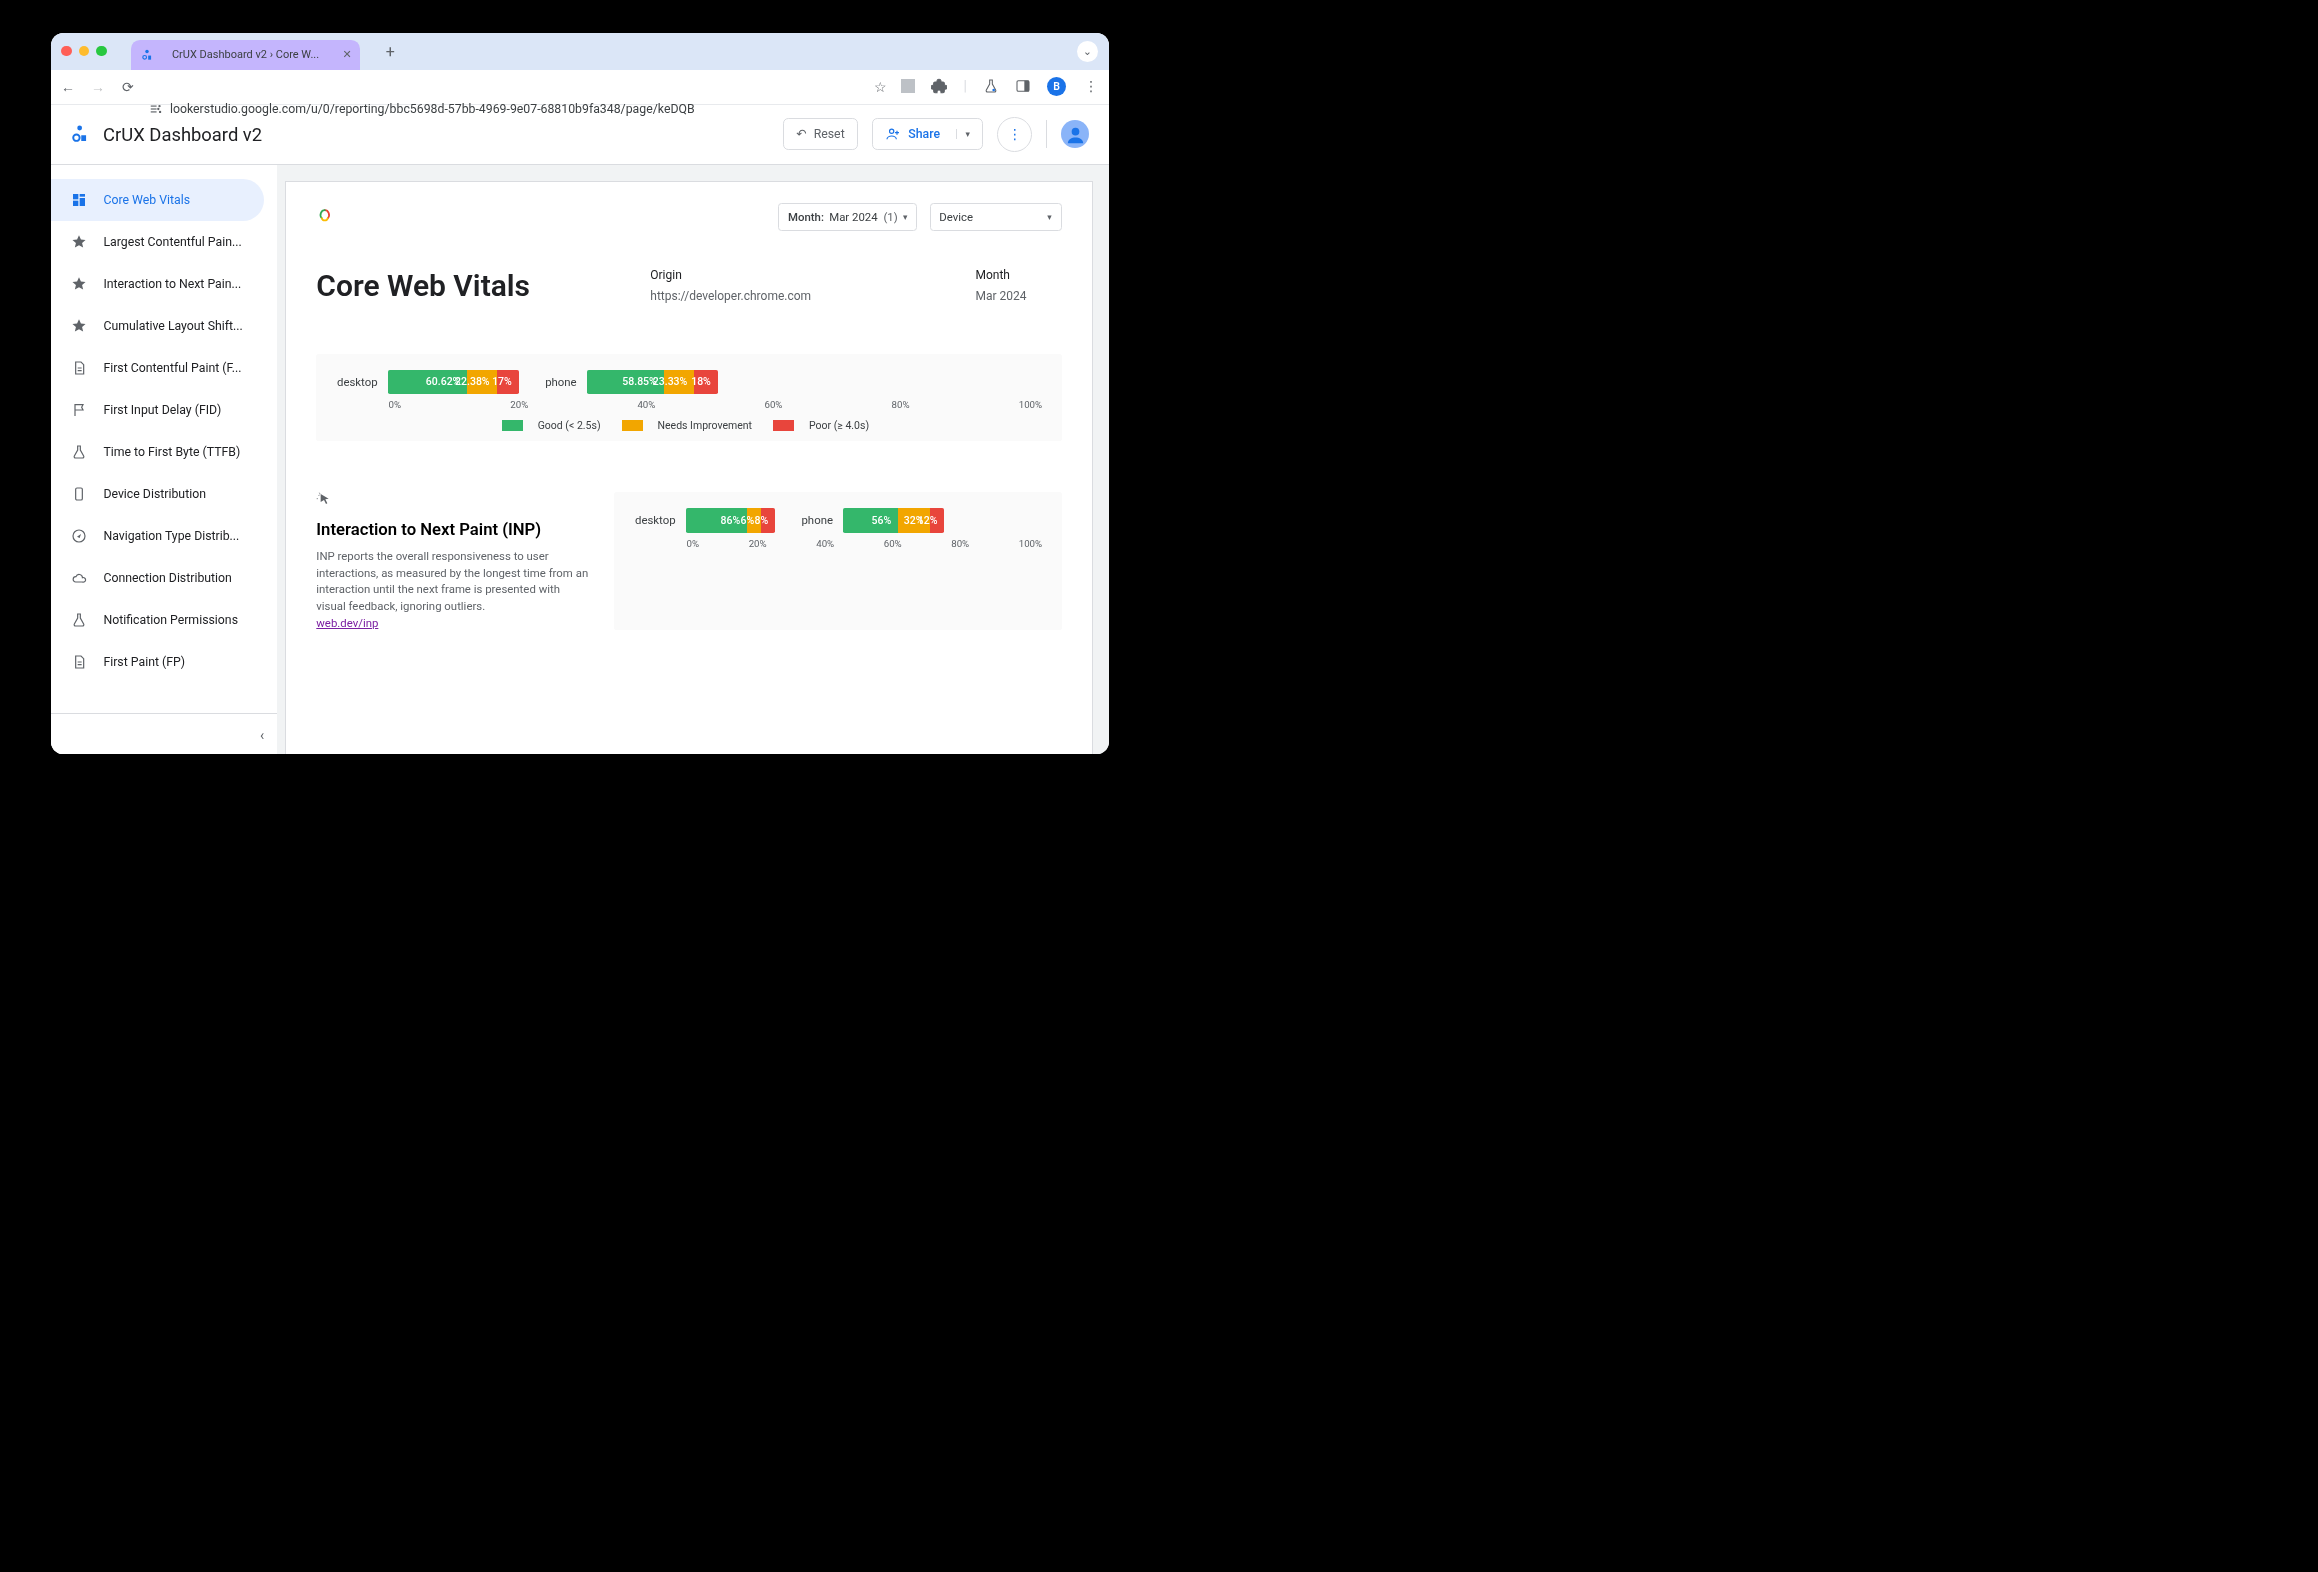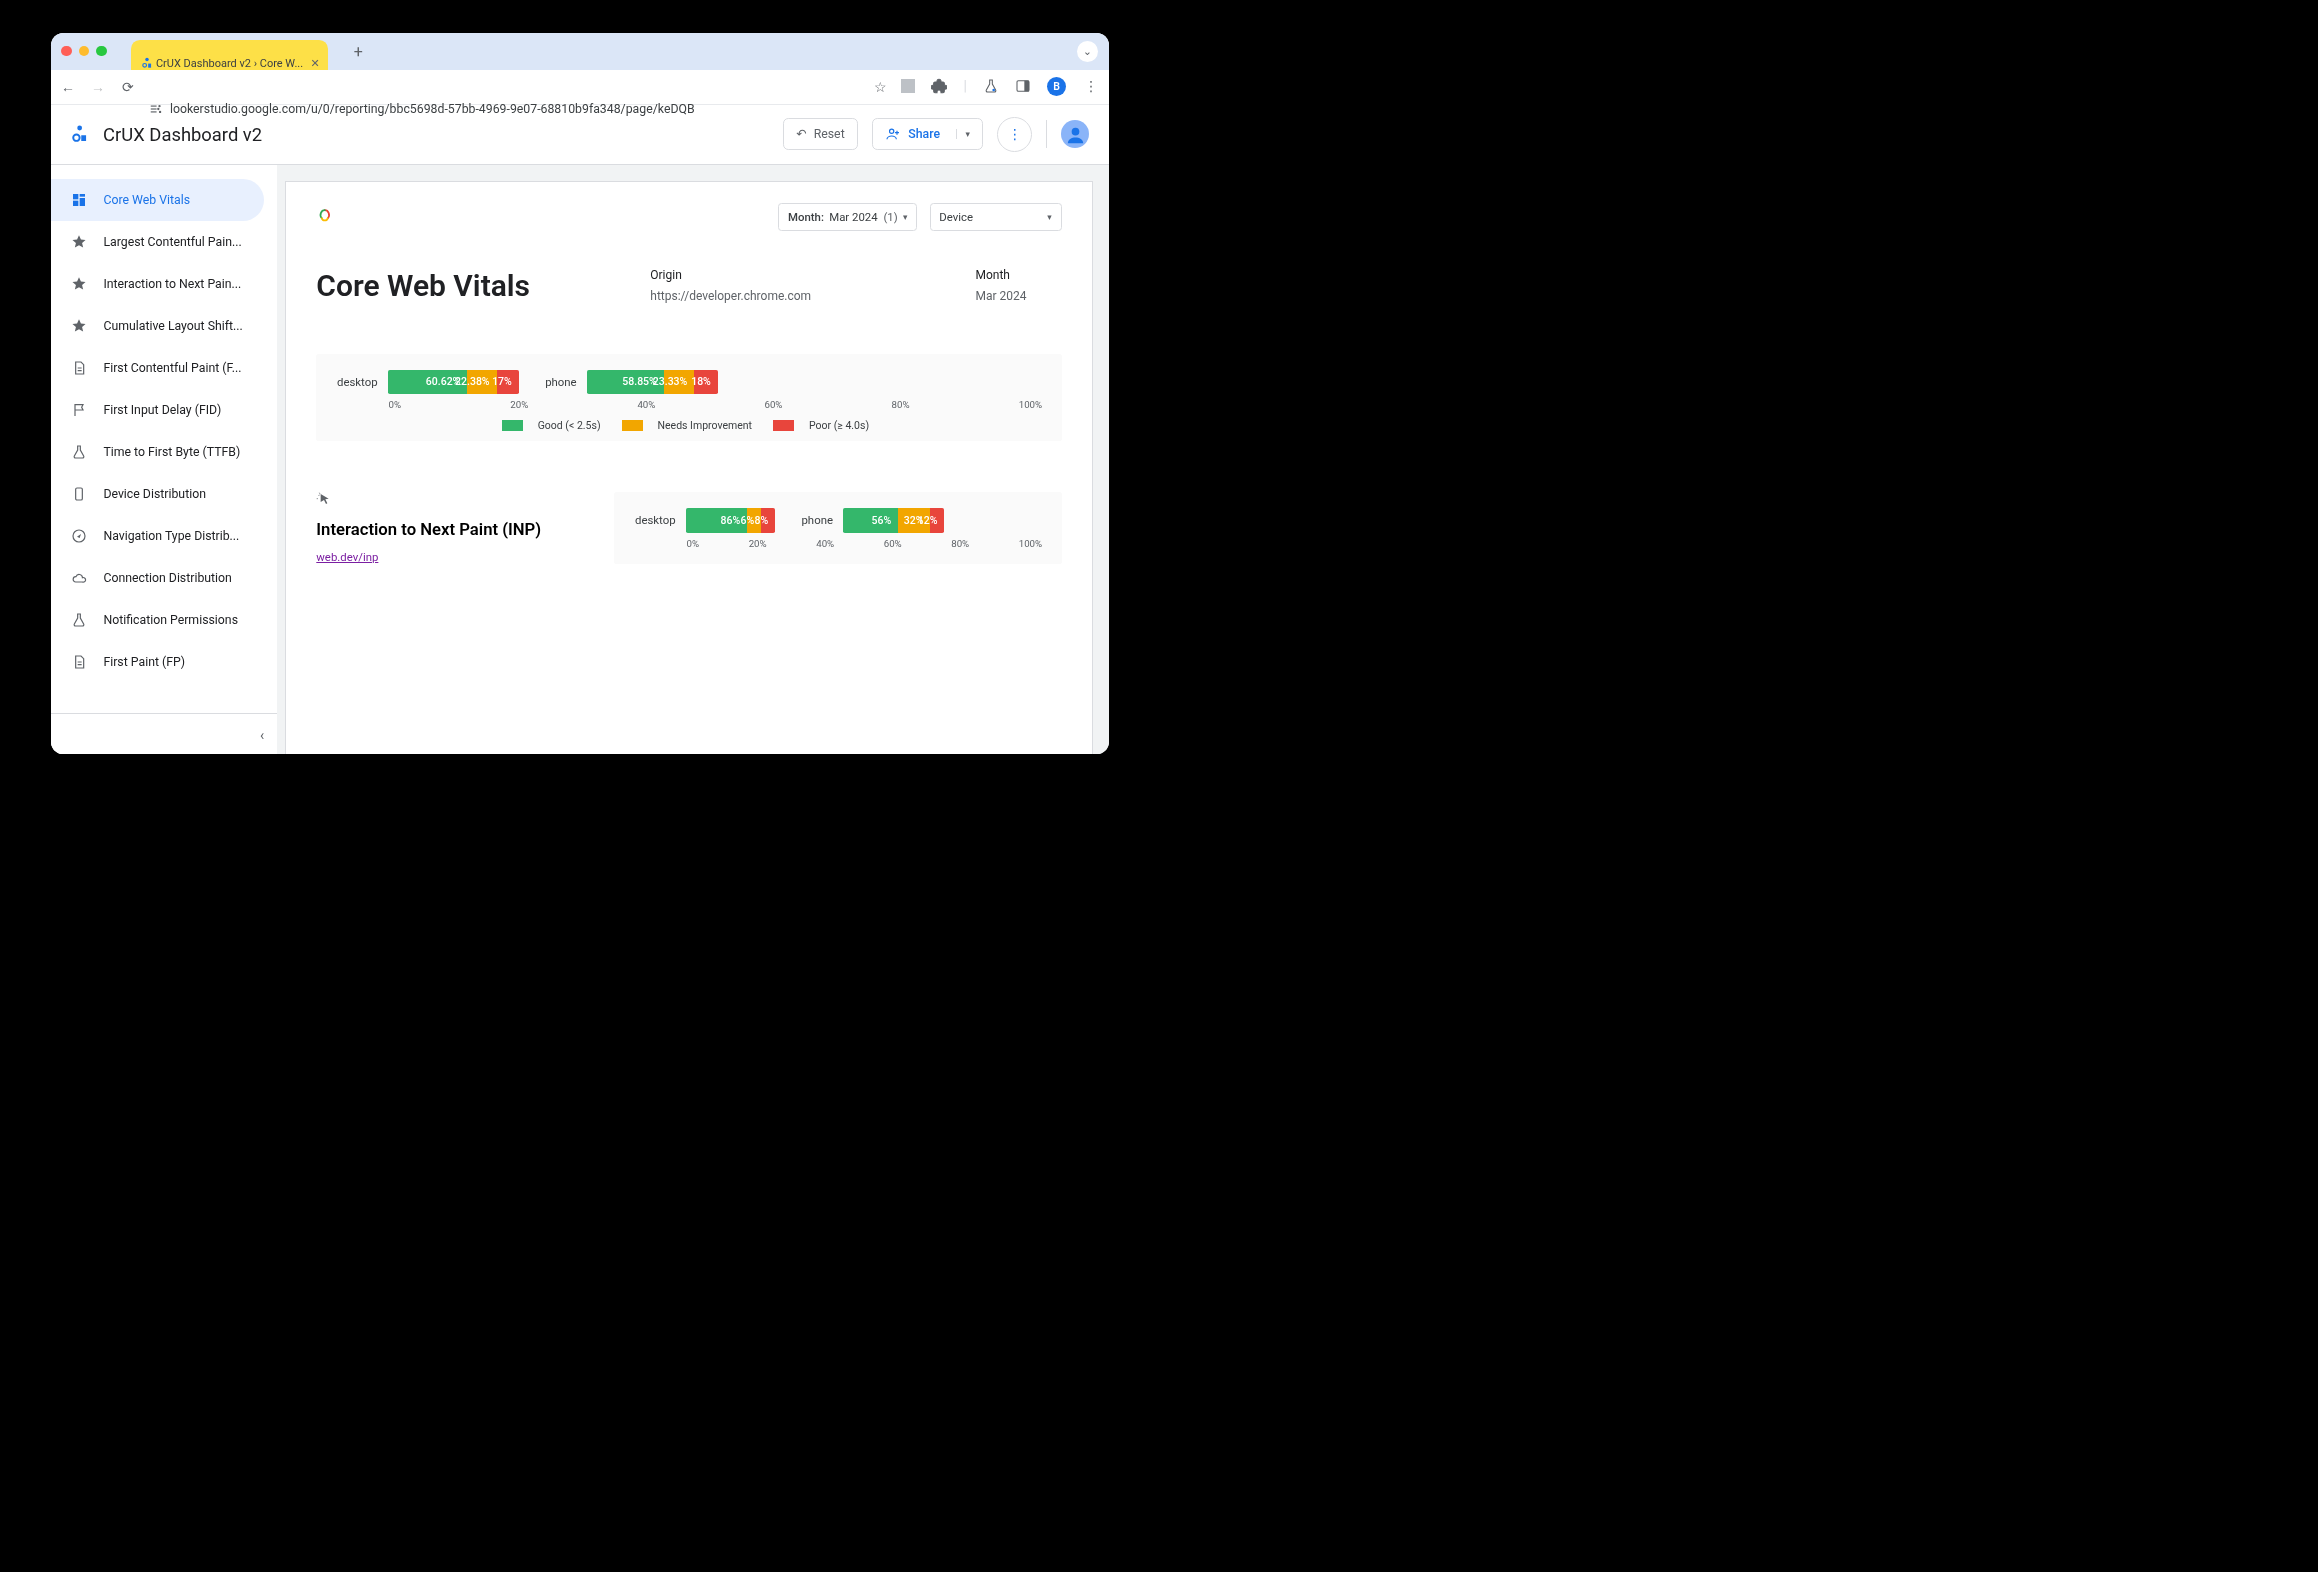--- a/index.html
+++ b/index.html
@@ -30,21 +30,21 @@
   display:flex;flex-direction:column;
 }
 
 
 .titlebar{background:#dbe6f7;height:37px;display:flex;align-items:center;padding:0 10.5px;gap:17.6px;}
 .traffic{display:flex;gap:7px;margin-right:7px;}
 .dot{width:10.5px;height:10.5px;border-radius:50%;}
 .dot.r{background:#ff5f57;}
 .dot.y{background:#febc2e;}
 .dot.g{background:#28c840;}
-.tab{background:#fde047;border-radius:8.8px 8.8px 0 0;height:30px;margin-top:7px;padding:0 8.8px;display:flex;align-items:flex-end;gap:2px;font-size:11px;color:#3c4043;}
+.tab{background:#c4b5fd;border-radius:8.8px 8.8px 0 0;height:30px;margin-top:7px;padding:0 8.8px;display:flex;align-items:center;gap:18px;font-size:11px;color:#3c4043;}
 .tab .fav{width:14px;height:14px;}
 .tab .x{color:#5f6368;margin-left:5.3px;cursor:pointer;}
 .newtab{width:24.6px;height:24.6px;border-radius:50%;display:flex;align-items:center;justify-content:center;color:#5f6368;font-size:16px;}
 .titlebar .spacer{flex:1;}
 .chev{width:21px;height:21px;border-radius:50%;background:#fff;display:flex;align-items:center;justify-content:center;color:#5f6368;font-size:10.5px;}
 
 .addr{height:35px;background:#fff;border-bottom:0.9px solid #e8eaed;display:flex;align-items:center;padding:0 8.8px;gap:12.3px;}
 .addr .ico{color:#5f6368;width:17.6px;text-align:center;}
 .urlbox{flex:1;display:flex;align-items:center;gap:7px;font-size:12.3px;color:#3c4043;margin-top:44px;}
 .addr .right{display:flex;align-items:center;gap:16px;}
@@ -399,21 +399,21 @@
                     </div>
                   </div>
                 </div>
               </div>
               <div class="metric">
                 <div class="mleft"><div class="mico">
                     <svg width="16" height="16" viewBox="0 0 24 24">
                       <path fill="currentColor" d="M7 3l12 7-5 1 3 6-2 1-3-6-5 3z"></path>
                       <path d="M4 6l1-2M3 10h-2M6 3l-1-2" stroke="currentColor"></path>
                     </svg>
-                  </div><div class="mtitle">Interaction to Next Paint (INP)</div><a class="mlink">web.dev/inp</a></div>
+                  </div><div class="mtitle">Interaction to Next Paint (INP)</div><div class="mdesc">INP reports the overall responsiveness to user interactions, as measured by the longest time from an interaction until the next frame is presented with visual feedback, ignoring outliers.</div><a class="mlink">web.dev/inp</a></div>
                 <div class="chartbox">
                   <div class="chart">
                     <div class="row">
                       <div class="rlbl">desktop</div>
                       <div class="bar">
                         <div class="seg good" style="width:86%">86%</div>
                         <div class="seg needs" style="width:6%">6%</div>
                         <div class="seg poor" style="width:8%">8%</div>
                       </div>
                     </div>

